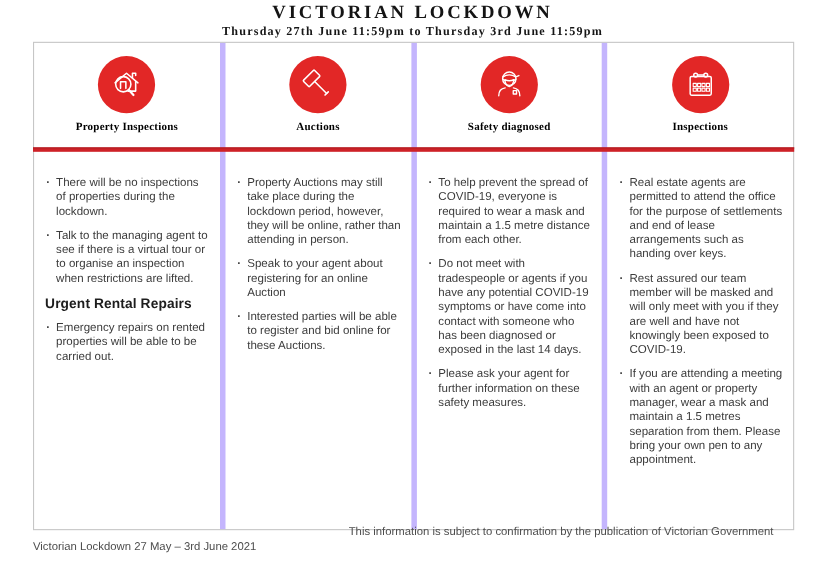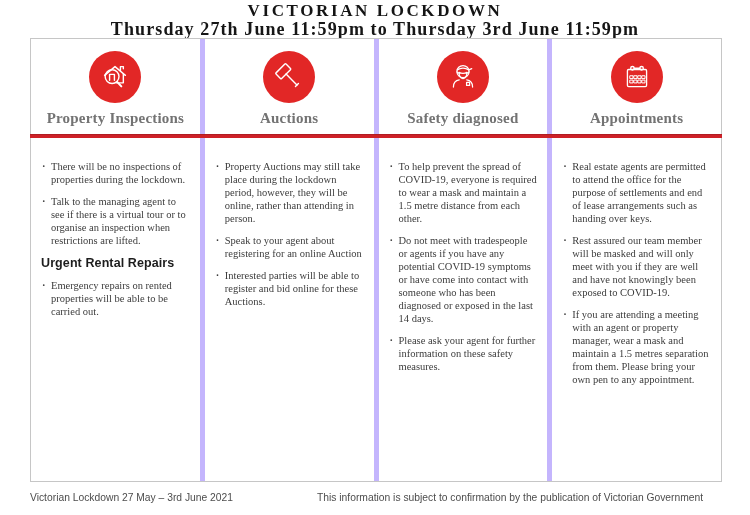--- a/index.html
+++ b/index.html
@@ -8,64 +8,64 @@
     position:relative; width:750px; height:515px; background:#ffffff;
     overflow:hidden; font-family:"Liberation Sans", sans-serif;
   }
   
   .hdr { text-align:center; padding-top:1px; }
   .hdr h1 {
     font-family:"Liberation Serif", serif; font-size:17px; font-weight:700;
     letter-spacing:2.6px; color:#141414; line-height:19px;
   }
   .hdr h2 {
-    font-family:"Liberation Serif", serif; font-size:18px; font-weight:700;
+    font-family:"Liberation Serif", serif; font-size:11px; font-weight:700;
     letter-spacing:1.1px; color:#161616; line-height:16px; margin-top:1px;
   }
   
   .table {
     position:absolute; left:30px; top:38px; width:692px; height:444px;
     border:1px solid #c6c6c6; display:flex; background:#fff;
   }
   .col { flex:1 1 0; position:relative; }
   .col + .col { border-left:5px solid #c4b5fd; }
   .red-line {
     position:absolute; left:-1px; right:-1px; top:95px; height:4px;
     background:#ce2127; border-top:1px solid #b01d22; z-index:3;
   }
   
   .col-head { height:95px; text-align:center; }
   .icon-circle {
     width:52px; height:52px; border-radius:50%; background:#e22726;
     margin:12px auto 7px auto; display:flex; align-items:center; justify-content:center;
   }
   .col-title {
-    font-family:"Liberation Serif", serif; font-size:15px; font-weight:600;
-    color:#737373; letter-spacing:.2px;
+    font-family:"Liberation Serif", serif; font-size:10px; font-weight:600;
+    color:#000000; letter-spacing:.2px;
   }
   
   .col-body { padding:14px 9px 0 10px; }
-  ul.bullets { list-style:none;font-family:Liberation Serif, serif; }
+  ul.bullets { list-style:none; }
   ul.bullets li {
     position:relative; padding-left:10px; margin-bottom:9px;
     font-size:10.5px; line-height:13px; color:#3c3c3c;
   }
   ul.bullets li::before {
     content:"·"; position:absolute; left:1px; top:0; font-weight:700; color:#3c3c3c;
   }
   .subhead {
     font-size:12.5px; font-weight:700; color:#1d1d1d; margin:3px 0 9px 0;
     letter-spacing:.1px;
   }
   
   .footer-left {
     position:absolute; left:30px; top:492px; font-size:10.3px; color:#4d4d4d;
   }
   .footer-right {
-    position:absolute; left:317px; top:492px; font-size:10.3px; color:#4d4d4d;
+    position:absolute; left:317px; top:478px; font-size:10.3px; color:#4d4d4d;
   }
   svg { display:block; }
 </style>
 </head>
 <body>
 
 <div class="page">
 
   <div class="hdr">
     <h1>VICTORIAN LOCKDOWN</h1>
@@ -161,21 +161,21 @@
               <rect x="20.6" y="22.5" width="3.4" height="3.4"></rect>
               <rect x="25.4" y="22.5" width="3.4" height="3.4"></rect>
               <rect x="30.2" y="22.5" width="3.4" height="3.4"></rect>
               <rect x="15.8" y="27.7" width="3.4" height="3.4"></rect>
               <rect x="20.6" y="27.7" width="3.4" height="3.4"></rect>
               <rect x="25.4" y="27.7" width="3.4" height="3.4"></rect>
               <rect x="30.2" y="27.7" width="3.4" height="3.4"></rect>
             </g>
           </svg>
         </div>
-        <div class="col-title">Appointments</div>
+        <div class="col-title">Inspections</div>
       </div>
       <div class="col-body">
         <ul class="bullets">
             <li>Real estate agents are permitted to attend the office for the purpose of settlements and end of lease arrangements such as handing over keys.</li>
             <li>Rest assured our team member will be masked and will only meet with you if they are well and have not  knowingly been exposed to COVID-19.</li>
             <li>If you are attending a meeting with an agent or property manager, wear a mask and maintain a 1.5 metres separation from them. Please bring your own pen to any appointment.</li>
           </ul>
       </div>
     </section>
   </div>

